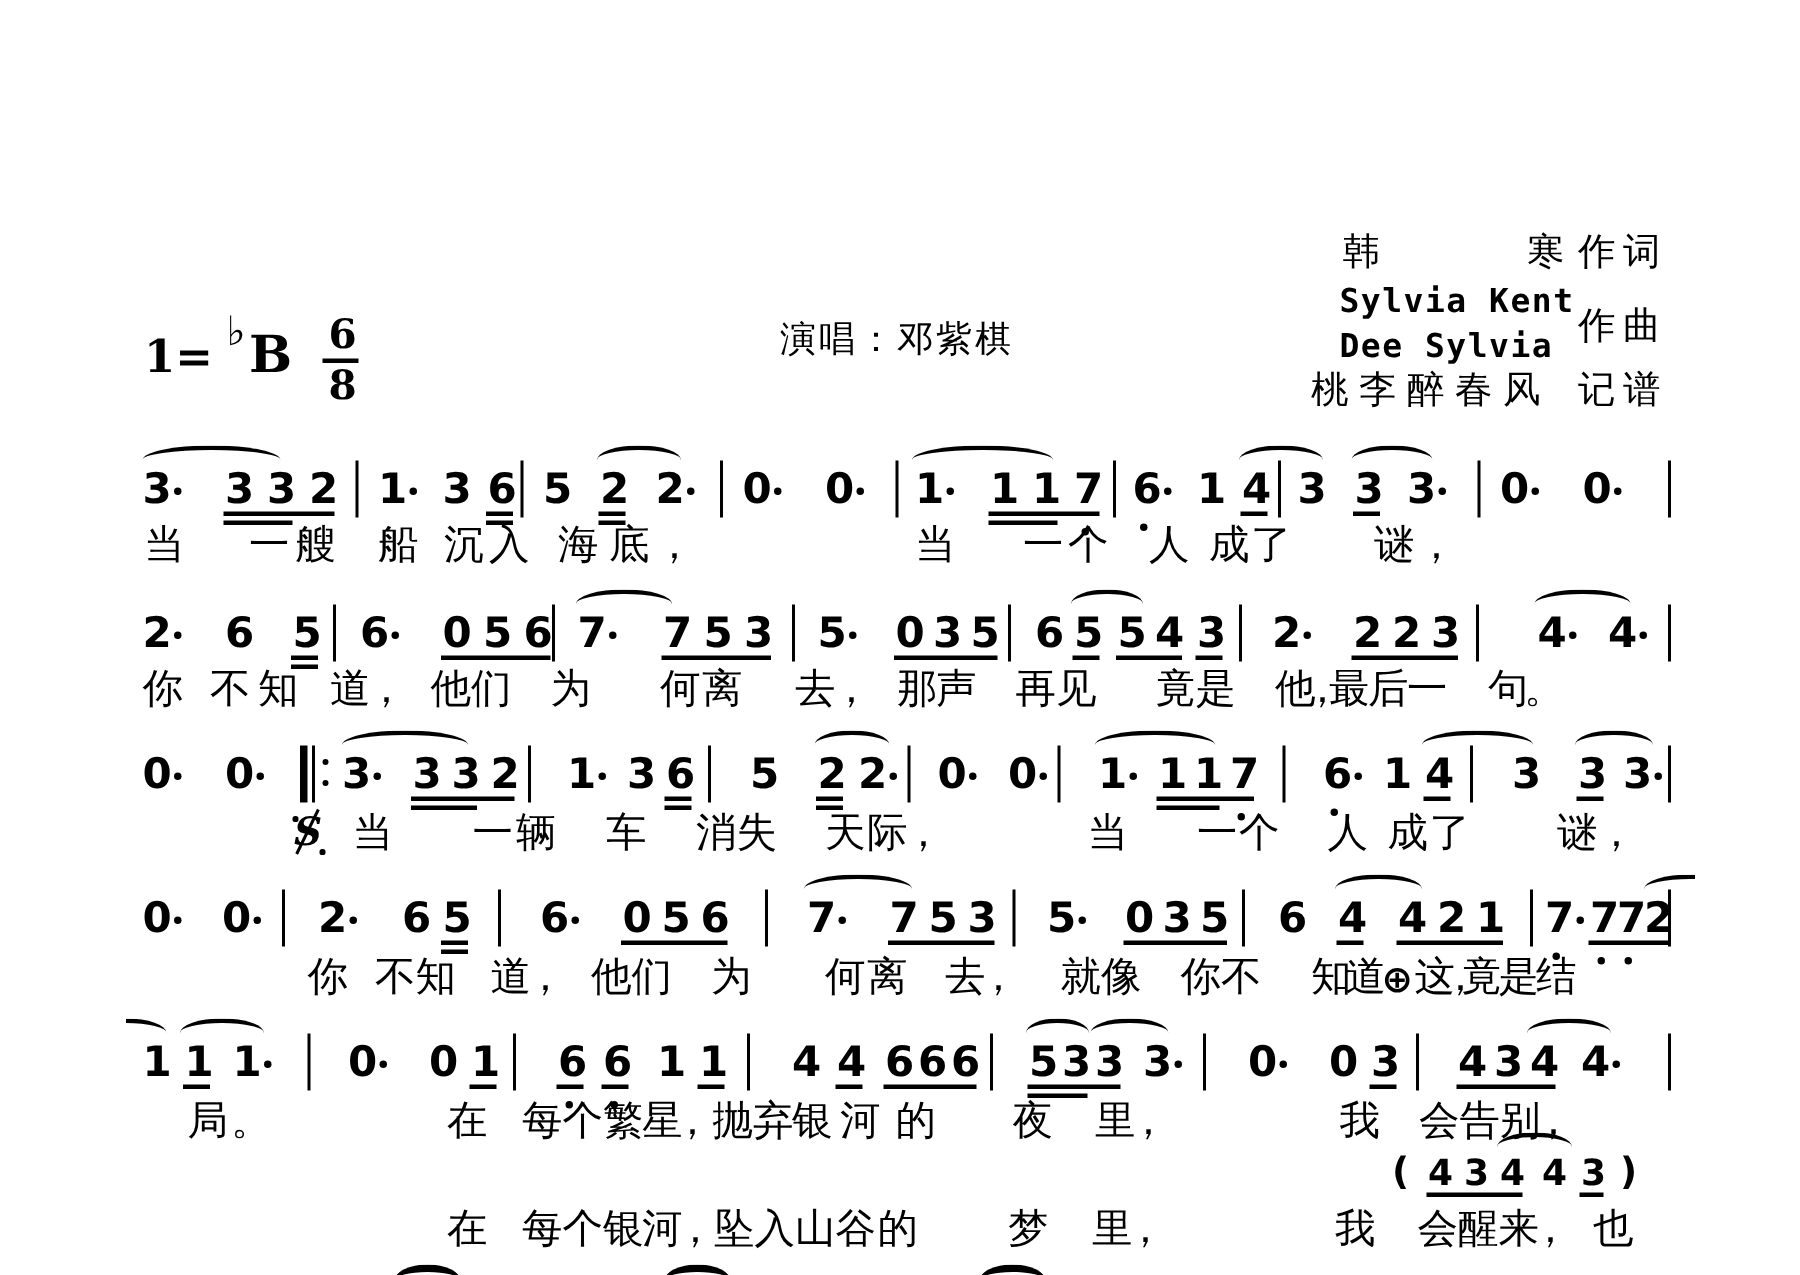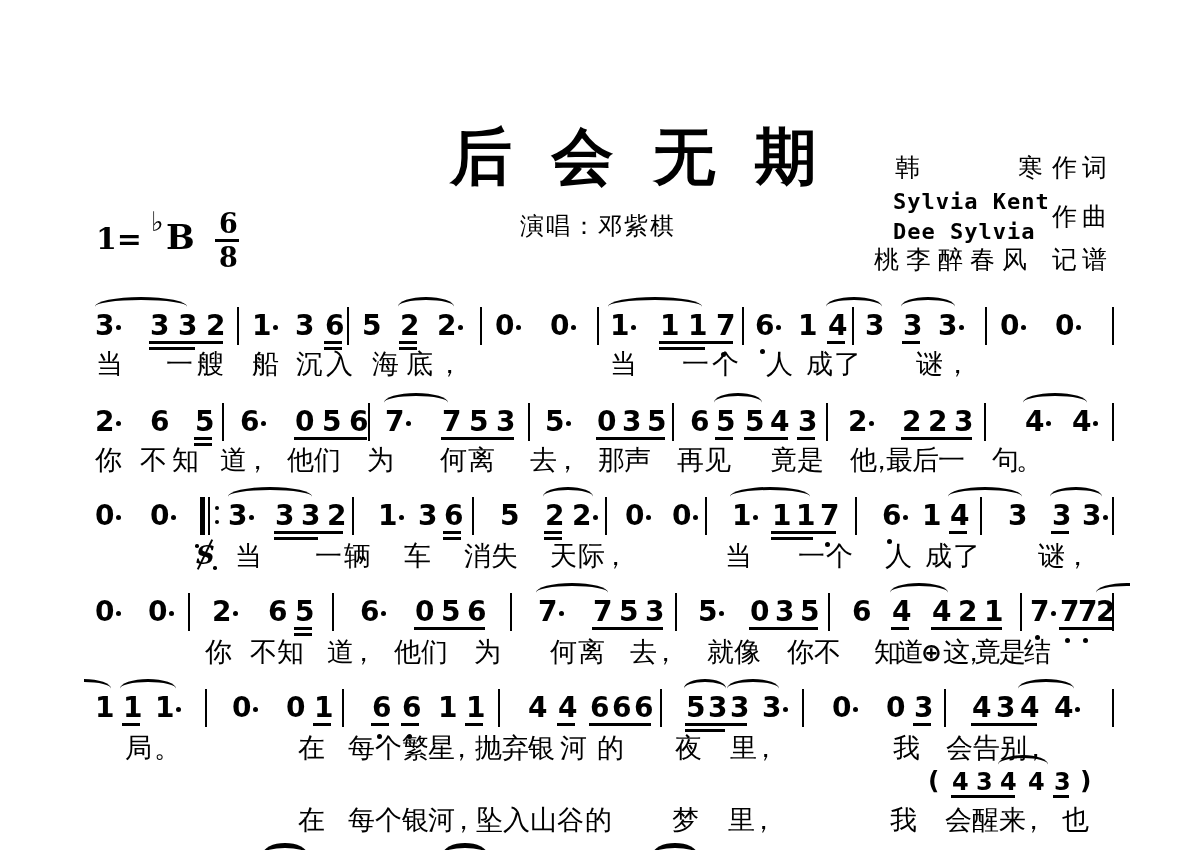--- a/index.html
+++ b/index.html
@@ -25,21 +25,20 @@
   .lyric.coda{font-family:"DejaVu Sans",sans-serif;font-weight:700;font-size:25px;top-margin:0;}
   .lyric.segno{font-weight:700;font-size:26px;font-style:italic;}
   .segno .slash{position:absolute;left:8px;top:-4px;width:2px;height:33px;background:#000;transform:rotate(26deg);}
   .segno .sdot{position:absolute;width:3.5px;height:3.5px;border-radius:50%;background:#000;}
   .kbar{position:absolute;height:3px;background:#000;}
 </style>
 </head>
 <body>
 
 <div id="sheet">
-  <div class="title">后 会 无 期</div>
   <div class="subtitle">演唱：邓紫棋</div>
 
   <span class="ks" style="left:96px;top:224px;font-size:30px;">1=</span>
   <span class="ks" style="left:151px;top:208px;font-size:27px;">♭</span>
   <span class="ks" style="left:166px;top:220px;font-size:34px;">B</span>
   <span class="ks" style="left:219px;top:210px;font-size:27px;">6</span>
   <span class="kbar" style="left:215px;top:239px;width:24px;"></span>
   <span class="ks" style="left:219px;top:244px;font-size:27px;">8</span>
 
   <span class="credit" style="left:895px;top:155px;">韩</span>

